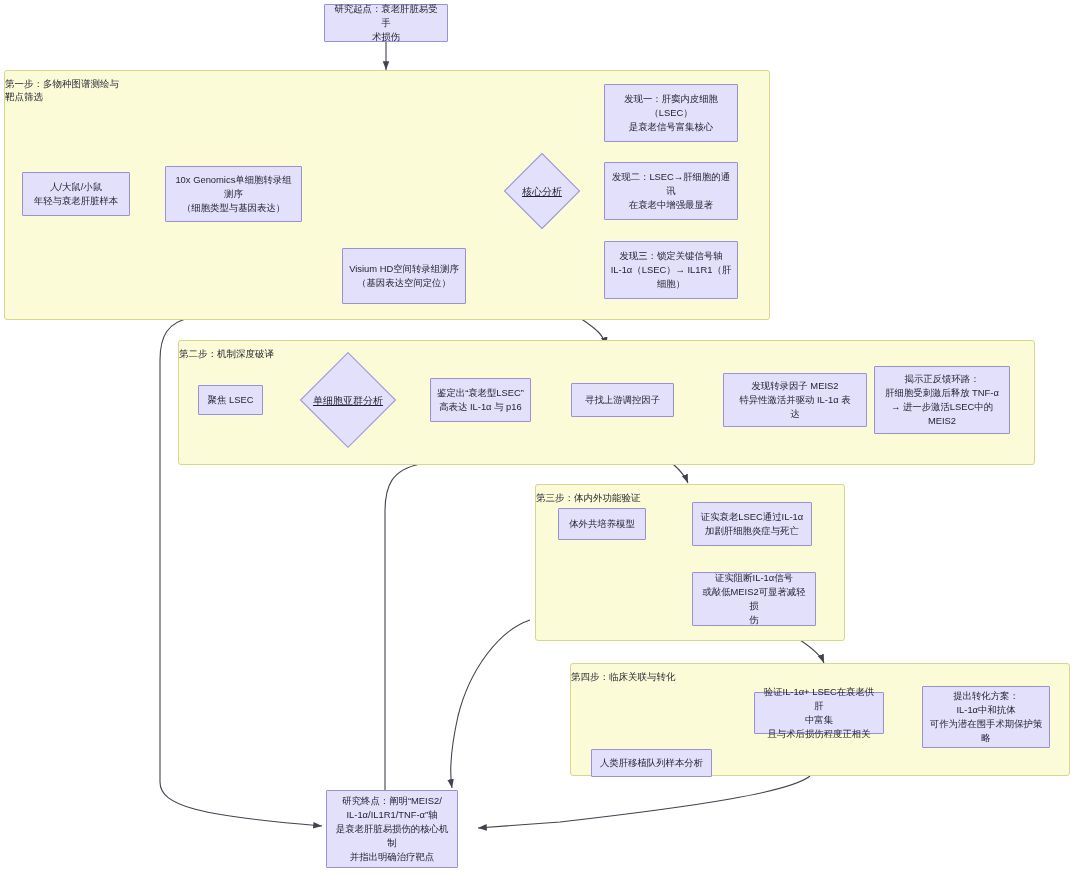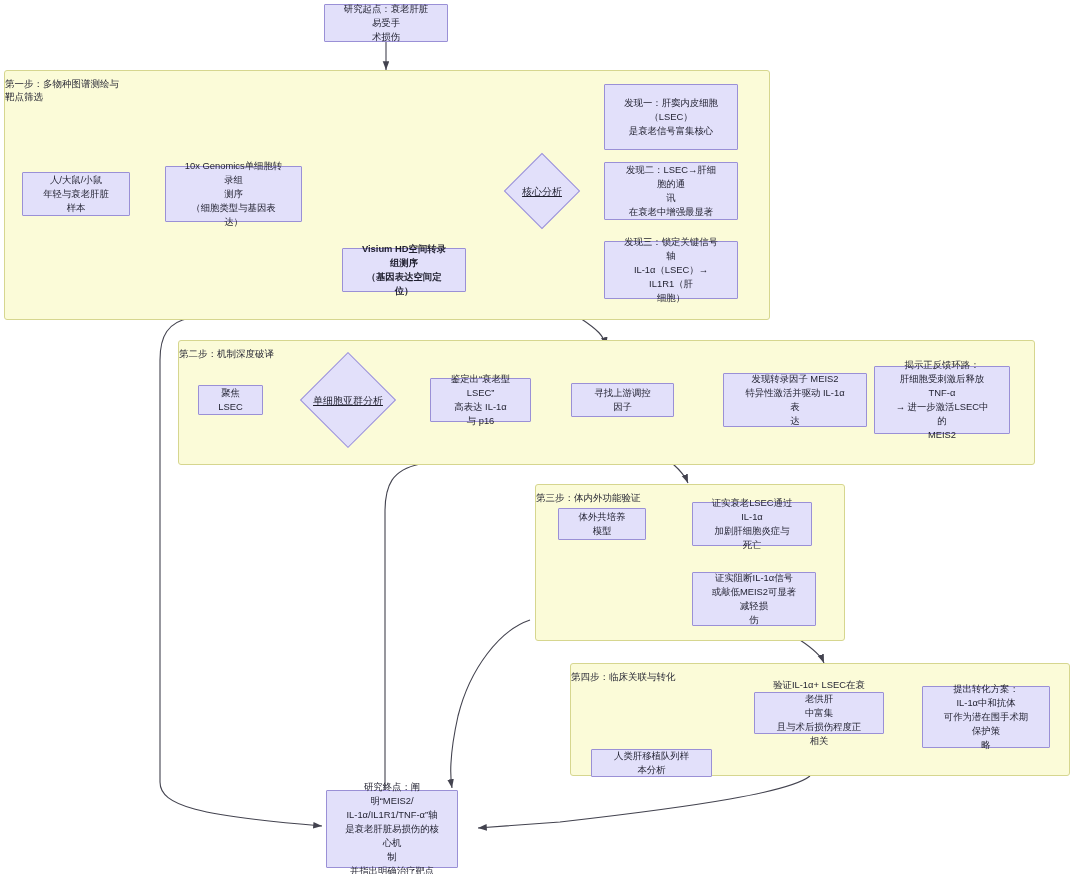--- a/index.html
+++ b/index.html
@@ -50,21 +50,21 @@
     border: 1px solid #9a90d6;
     box-sizing: border-box;
     display: flex;
     align-items: center;
     justify-content: center;
     text-align: center;
     font-size: 9.4px;
     line-height: 14px;
     color: #1f1f2e;
     white-space: pre-line;
-    padding: 2px 18px;
+    padding: 2px 5px;
     border-radius: 1px;
   }
   .diamond {
     position: absolute;
     background: transparent;
     border: none;
     display: flex;
     align-items: center;
     justify-content: center;
   }
@@ -165,31 +165,31 @@
     <span>人/大鼠/小鼠
 年轻与衰老肝脏样本</span>
   </div>
 
   <div class="node" style="left:165px; top:166px; width:137px; height:56px;">
     <span>10x Genomics单细胞转录组
 测序
 （细胞类型与基因表达）</span>
   </div>
 
-  <div class="node" style="left:342px; top:248px; width:124px; height:44px;font-weight:bold;">
+  <div class="node" style="left:342px; top:248px; width:124px; height:56px;">
     <span>Visium HD空间转录组测序
 （基因表达空间定位）</span>
   </div>
 
   <div class="diamond" style="left:502px; top:151px; width:80px; height:80px;">
     <div class="dshape" style="width:54px; height:54px;"></div>
     <div class="dlabel">核心分析</div>
   </div>
 
-  <div class="node" style="left:604px; top:84px; width:134px; height:66px;">
+  <div class="node" style="left:604px; top:84px; width:134px; height:58px;">
     <span>发现一：肝窦内皮细胞
 （LSEC）
 是衰老信号富集核心</span>
   </div>
 
   <div class="node" style="left:604px; top:162px; width:134px; height:58px;">
     <span>发现二：LSEC→肝细胞的通
 讯
 在衰老中增强最显著</span>
   </div>

